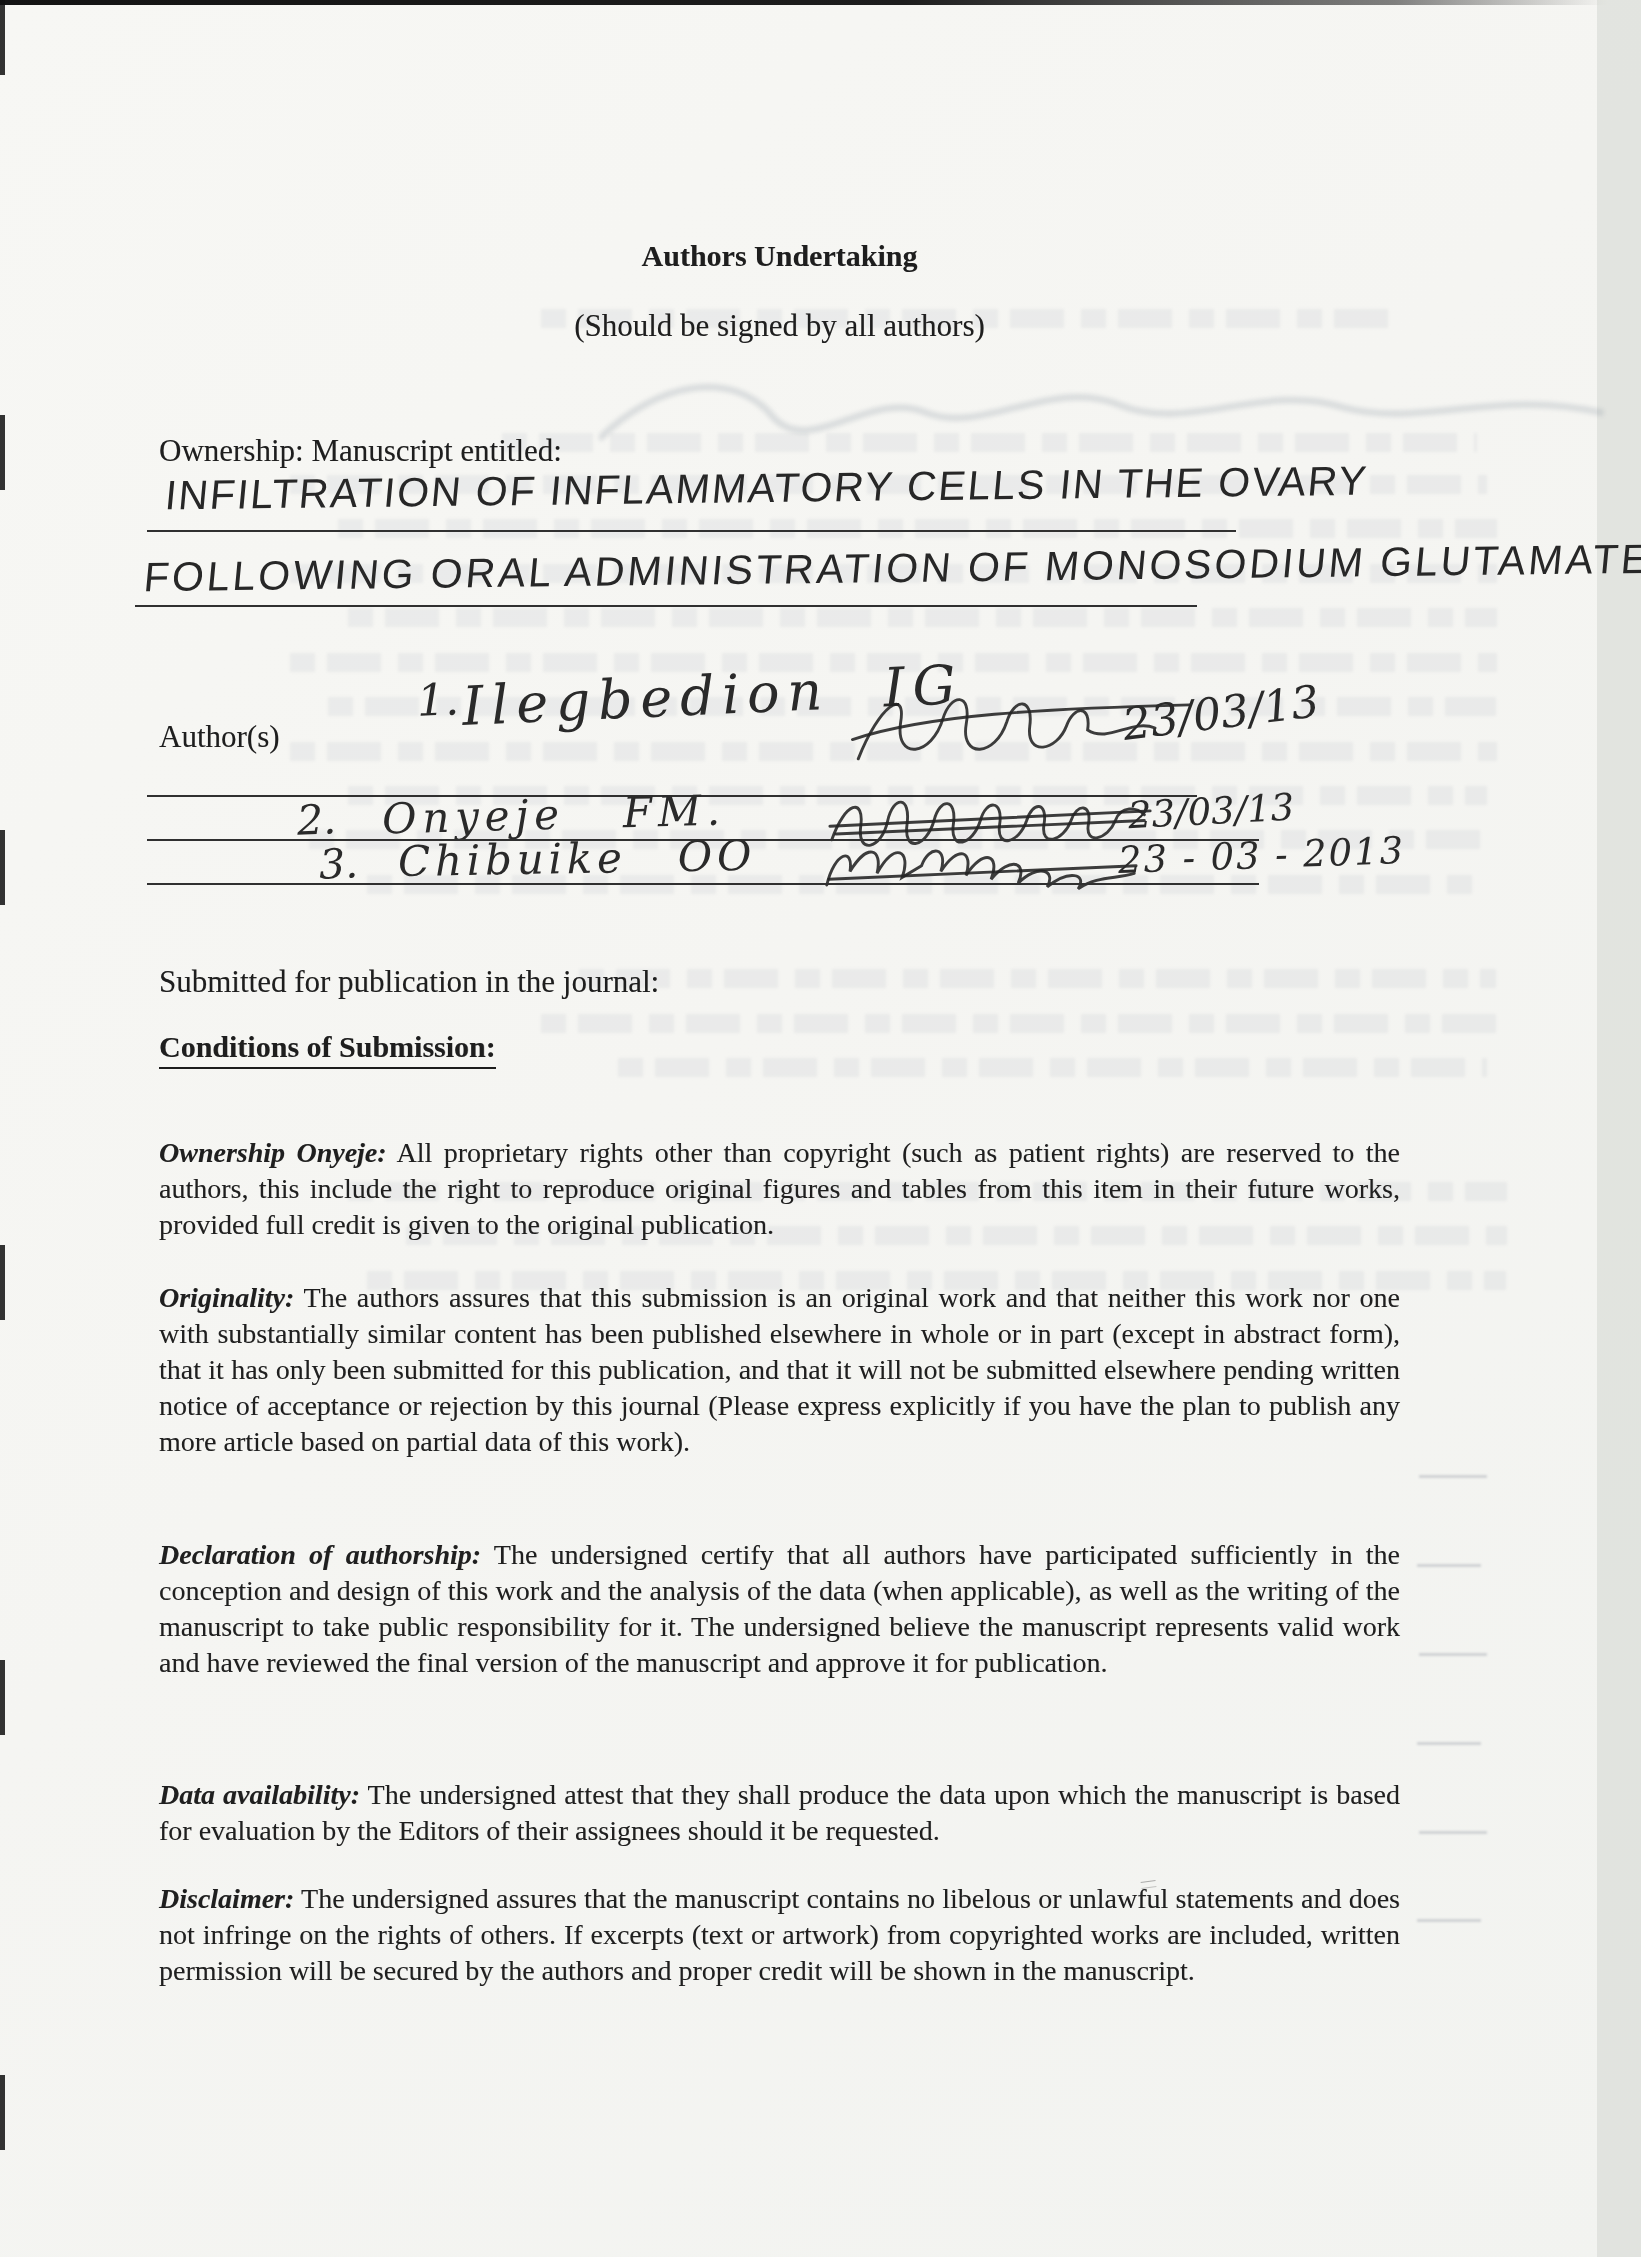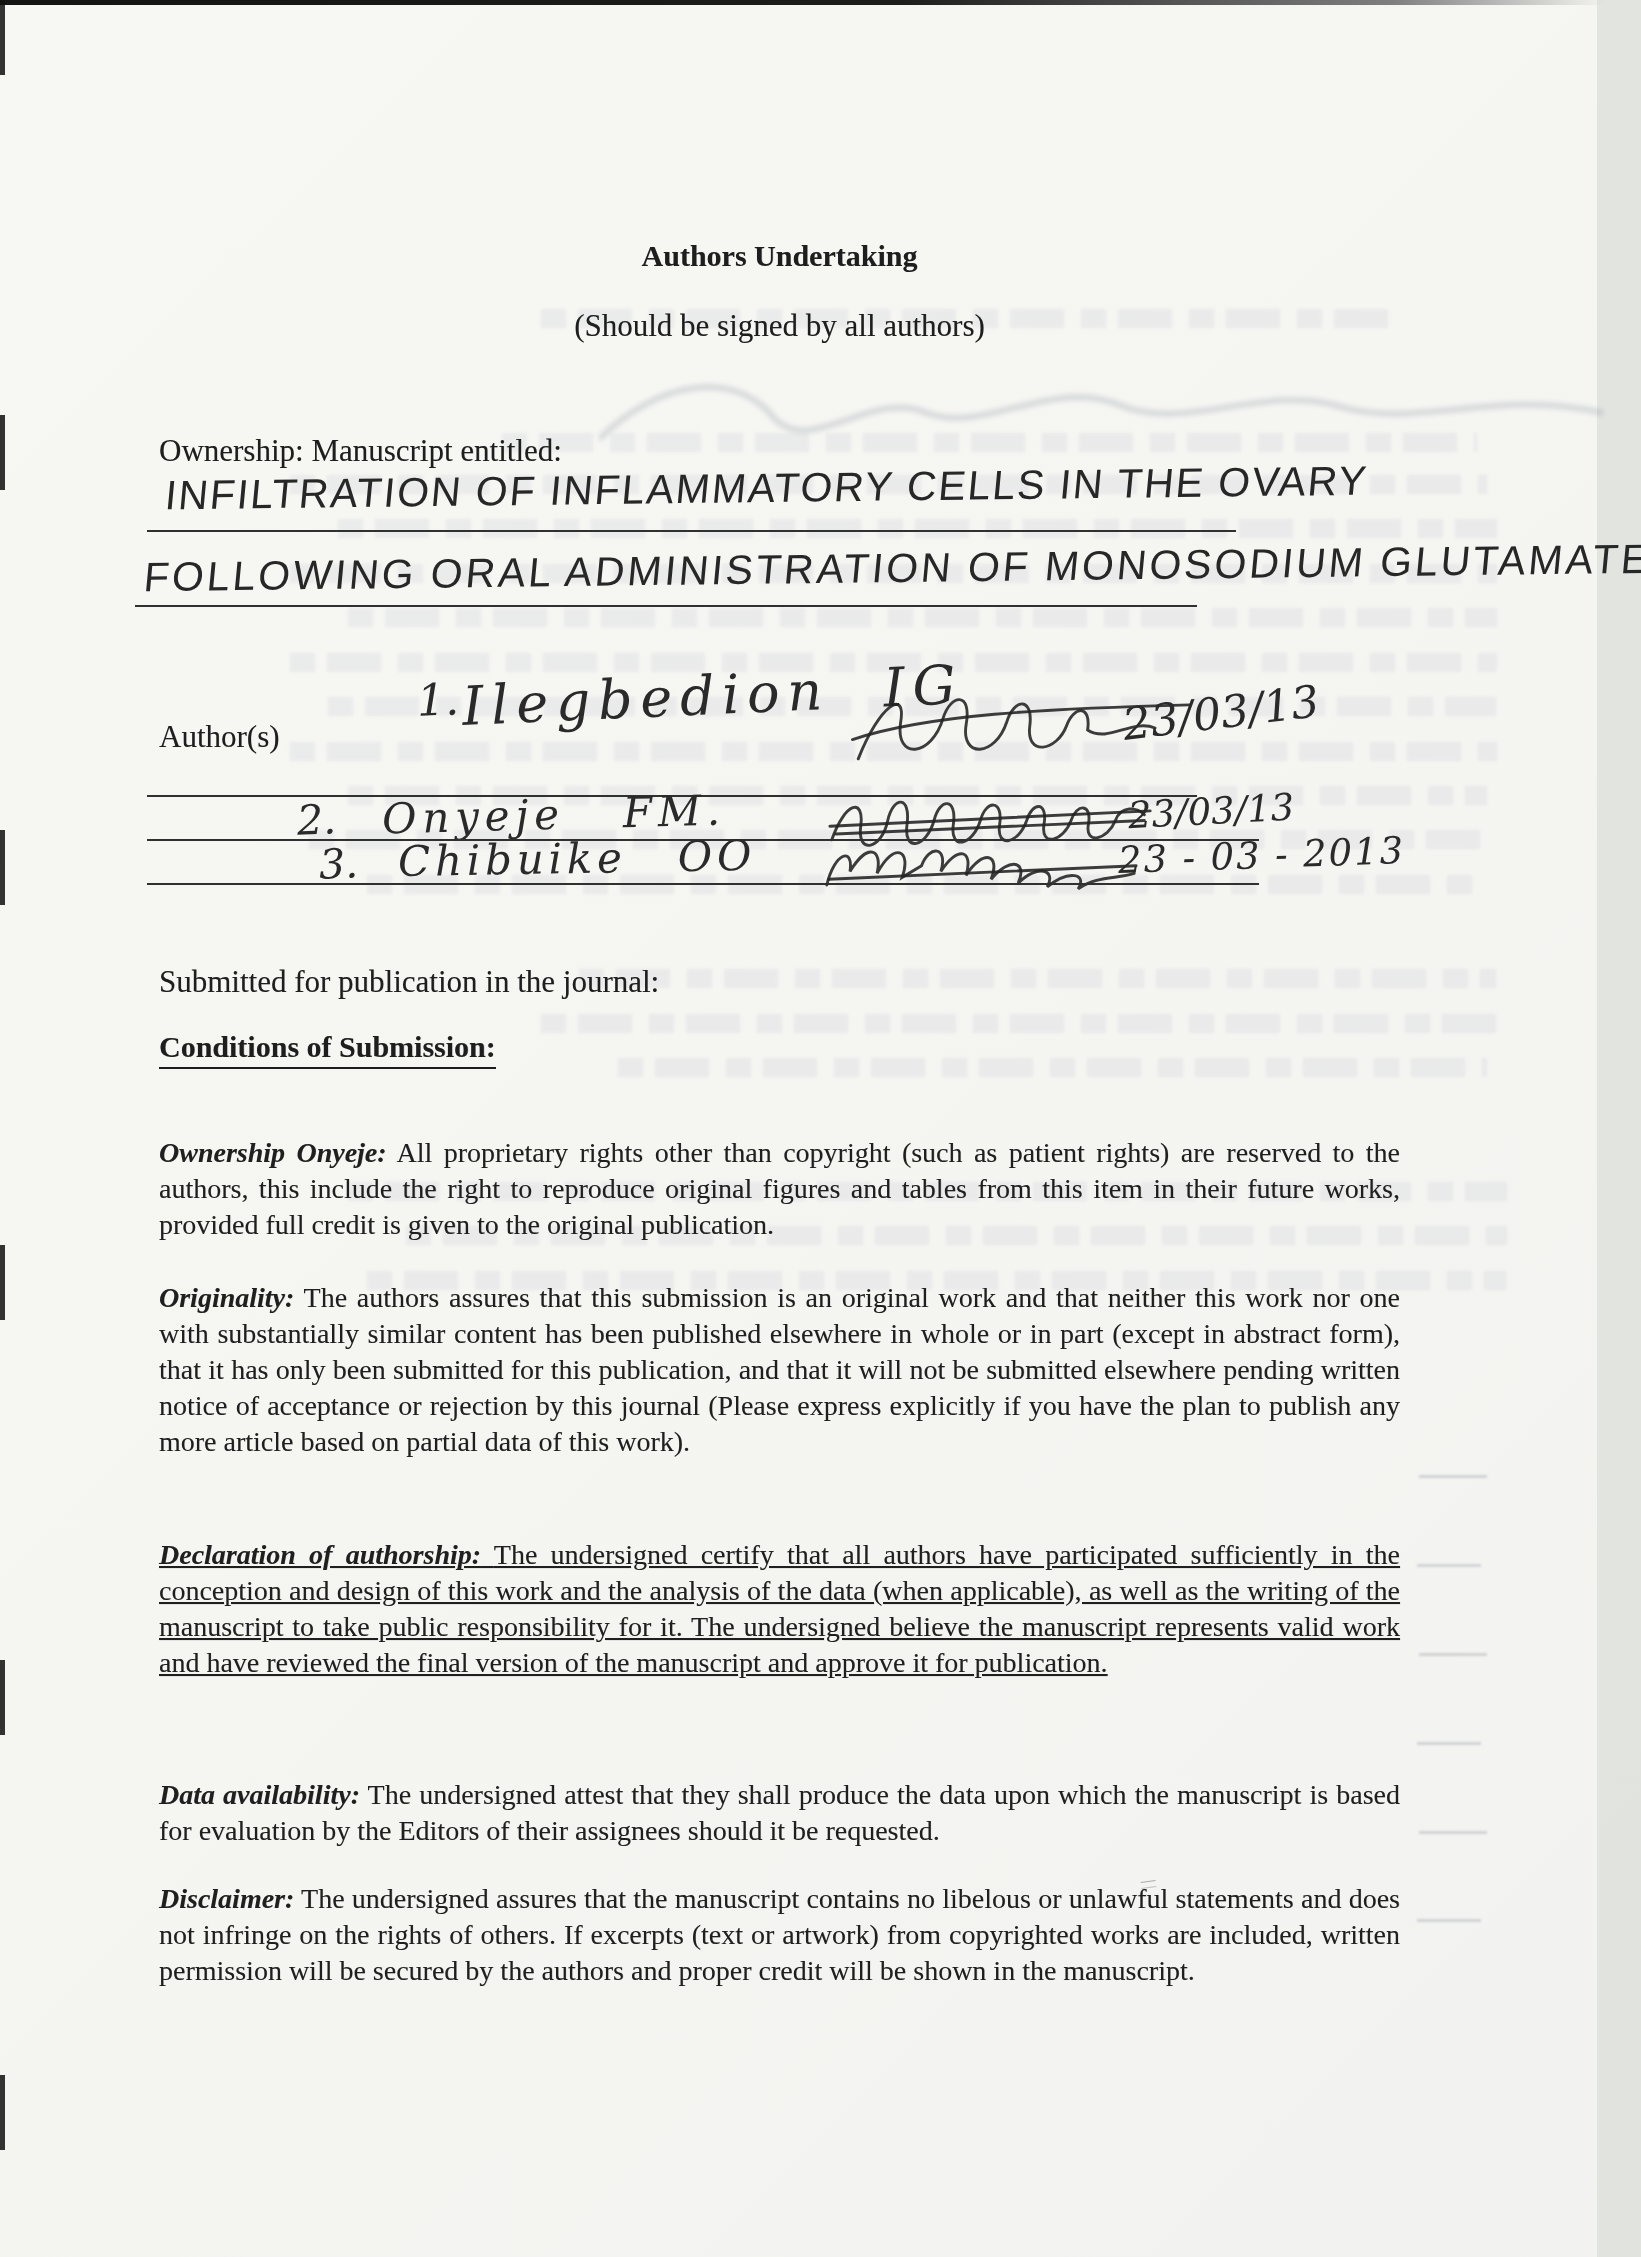--- a/index.html
+++ b/index.html
@@ -49,21 +49,21 @@
   .para {
     position: absolute; left: 159px; width: 1241px;
     font-size: 28px; line-height: 36px; text-align: justify;
     color: #1f1f1f;
     text-shadow: 0.3px 0.3px 0.5px rgba(40,40,40,0.3);
     margin: 0;
   }
   .lead { font-weight: bold; font-style: italic; }
   .p1 { top: 1135px; }
   .p2 { top: 1280px; }
-  .p3 { top: 1537px; text-decoration: underline; }
+  .p3 { top: 1537px; }
   .p4 { top: 1777px; }
   .p5 { top: 1881px; }
   
   .hw {
     position: absolute; white-space: nowrap; color: #272727;
   }
   .hw-caps {
     font-family: "Liberation Sans", sans-serif;
     transform: skewX(-6deg) rotate(-0.7deg);
     letter-spacing: 1.9px;

